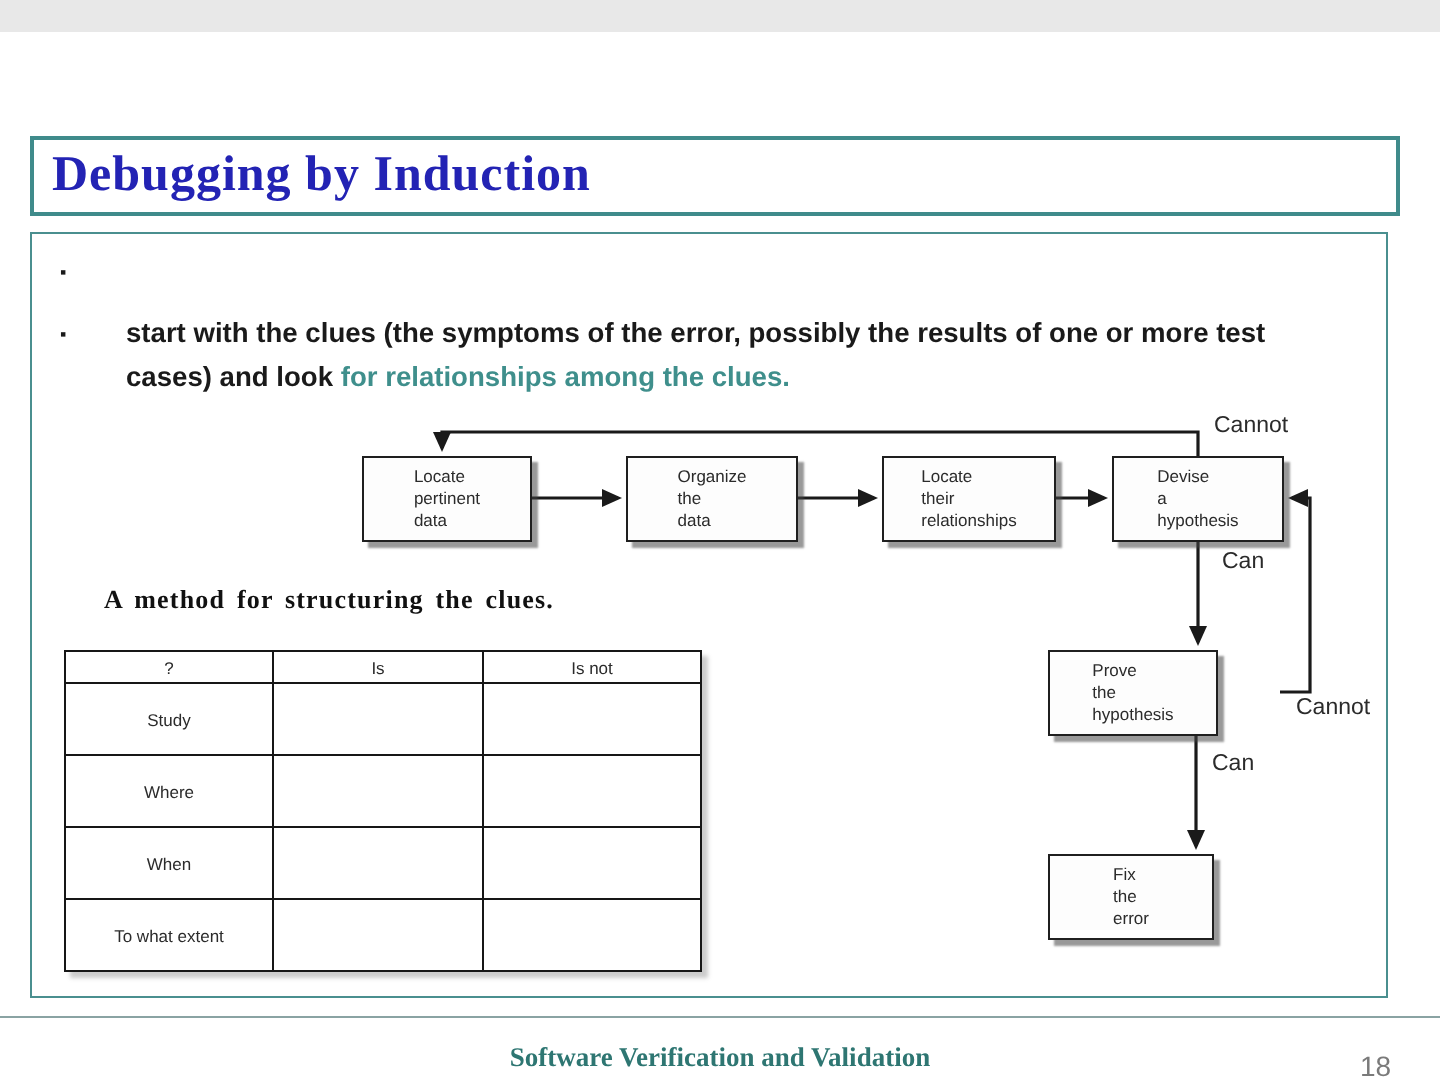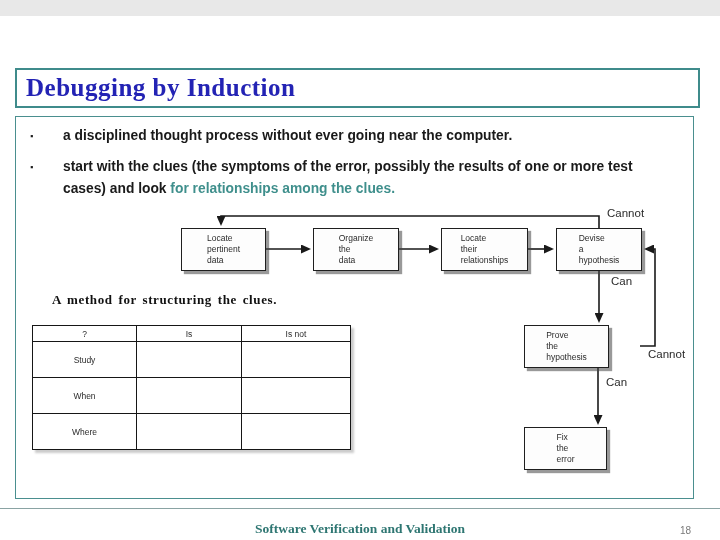--- a/index.html
+++ b/index.html
@@ -69,35 +69,34 @@
   table.clue tr.body td{height:35px;}
   table.clue td.c1{width:103px;}
   table.clue td.c2{width:104px;}
   table.clue td.c3{width:108px;}
   
   .footer-line{position:absolute;left:0;top:492px;width:720px;height:1px;background:#8aa3a3;}
   .footer-text{
     position:absolute;left:0;top:505px;width:720px;text-align:center;
     font-family:"Liberation Serif",serif;font-weight:bold;font-size:13.5px;color:#2e7672;
   }
-  .page-number{position:absolute;left:680px;top:509px;font-size:10px;color:#7a7a7a;}
+  .page-number{position:absolute;left:680px;top:509px;font-size:14px;color:#7a7a7a;}
 </style>
 </head>
 <body>
 
 <div class="slide">
 
   <div class="title-box">
     <span class="title-text">Debugging by Induction</span>
   </div>
 
   <div class="content-box">
     <div class="bullet-row b1">
       <span class="bullet-marker">▪</span>
-      <span class="bullet-text"><span>a disciplined thought process without ever going near the computer.</span><span class="teal-text"></span></span>
     </div>
     <div class="bullet-row b2">
       <span class="bullet-marker">▪</span>
       <span class="bullet-text"><span>start with the clues (the symptoms of the error, possibly the results of one or more test cases) and look </span><span class="teal-text">for relationships among the clues.</span></span>
     </div>
   </div>
 
   <svg class="fc-svg" width="720" height="540" viewBox="0 0 720 540">
     <defs>
       <marker id="arr" markerUnits="userSpaceOnUse" markerWidth="10" markerHeight="9" refX="8" refY="4.5" orient="auto">
@@ -146,26 +145,31 @@
         <td class="c1">?</td>
         <td class="c2">Is</td>
         <td class="c3">Is not</td>
       </tr>
       <tr class="body">
         <td class="c1">Study</td>
         <td class="c2"></td>
         <td class="c3"></td>
       </tr>
       <tr class="body">
+        <td class="c1">Where</td>
+        <td class="c2"></td>
+        <td class="c3"></td>
+      </tr>
+      <tr class="body">
         <td class="c1">When</td>
         <td class="c2"></td>
         <td class="c3"></td>
       </tr>
       <tr class="body">
-        <td class="c1">Where</td>
+        <td class="c1">To what extent</td>
         <td class="c2"></td>
         <td class="c3"></td>
       </tr>
     </tbody>
   </table>
 
   <div class="footer-line"></div>
   <div class="footer-text">Software Verification and Validation</div>
   <div class="page-number">18</div>
 

